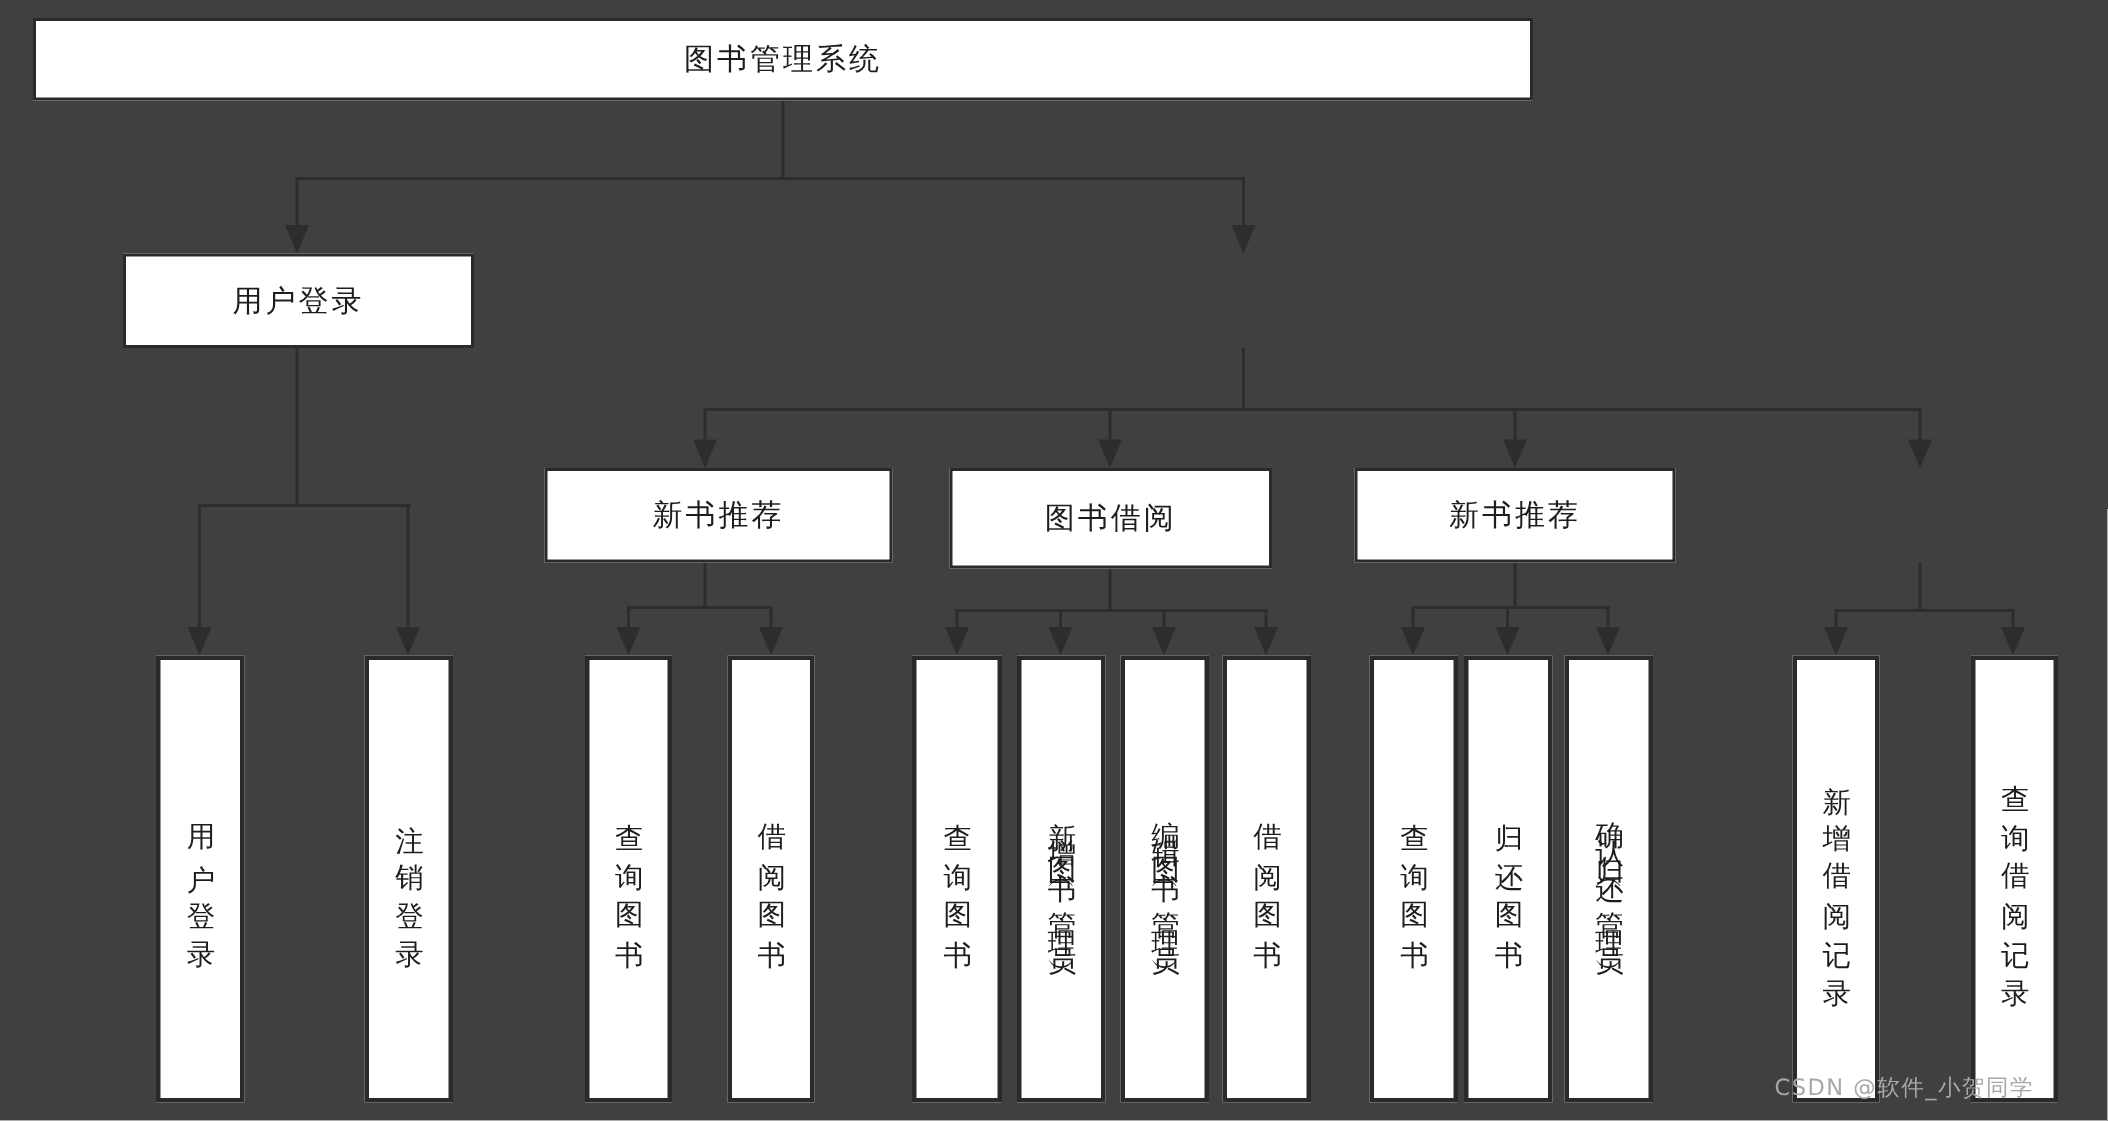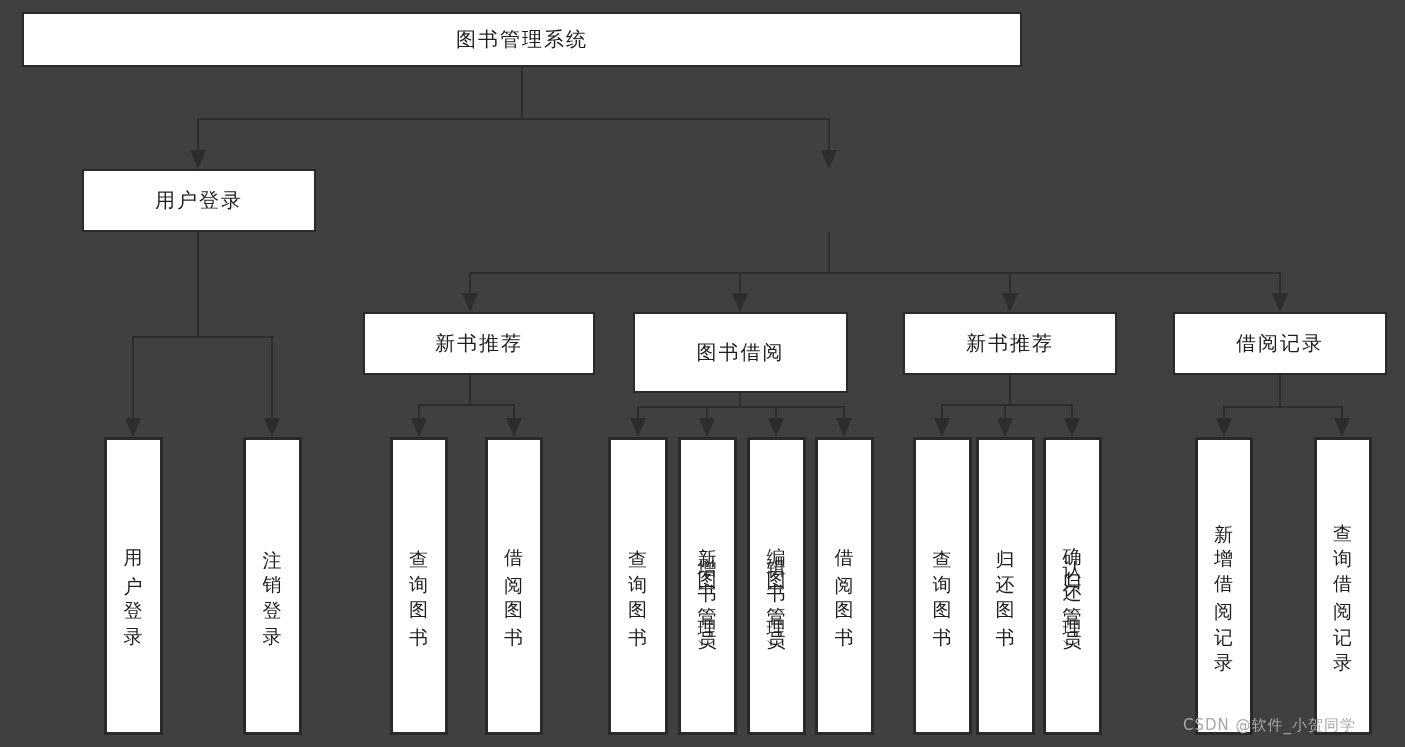--- a/index.html
+++ b/index.html
@@ -56,23 +56,22 @@
   <div class="stub" style="left:271px;top:336px;height:82px;"></div>
 
   <div class="v" style="left:828px;top:232px;height:40px;"></div>
   <div class="h" style="left:469px;top:272px;width:812px;"></div>
   <div class="stub" style="left:469px;top:272px;height:21px;"></div>
   <div class="stub" style="left:739px;top:272px;height:21px;"></div>
   <div class="stub" style="left:1009px;top:272px;height:21px;"></div>
   <div class="stub" style="left:1279px;top:272px;height:21px;"></div>
 
   <div class="box lvl" style="left:363px;top:312px;width:232px;height:63px;">新书推荐</div>
-  <div class="box lvl" style="left:633px;top:312px;width:215px;height:81px;">图书借阅</div>
+  <div class="box lvl" style="left:633px;top:312px;width:215px;height:67px;">图书借阅</div>
   <div class="box lvl" style="left:903px;top:312px;width:214px;height:63px;">新书推荐</div>
-  <div class="box lvl" style="left:1173px;top:312px;width:214px;height:63px;">借阅记录</div>
 
   <div class="v" style="left:469px;top:375px;height:29px;"></div>
   <div class="h" style="left:418px;top:404px;width:97px;"></div>
   <div class="stub" style="left:418px;top:404px;height:14px;"></div>
   <div class="stub" style="left:513px;top:404px;height:14px;"></div>
 
   <div class="v" style="left:739px;top:375px;height:31px;"></div>
   <div class="h" style="left:637px;top:406px;width:208px;"></div>
   <div class="stub" style="left:637px;top:406px;height:12px;"></div>
   <div class="stub" style="left:706px;top:406px;height:12px;"></div>

